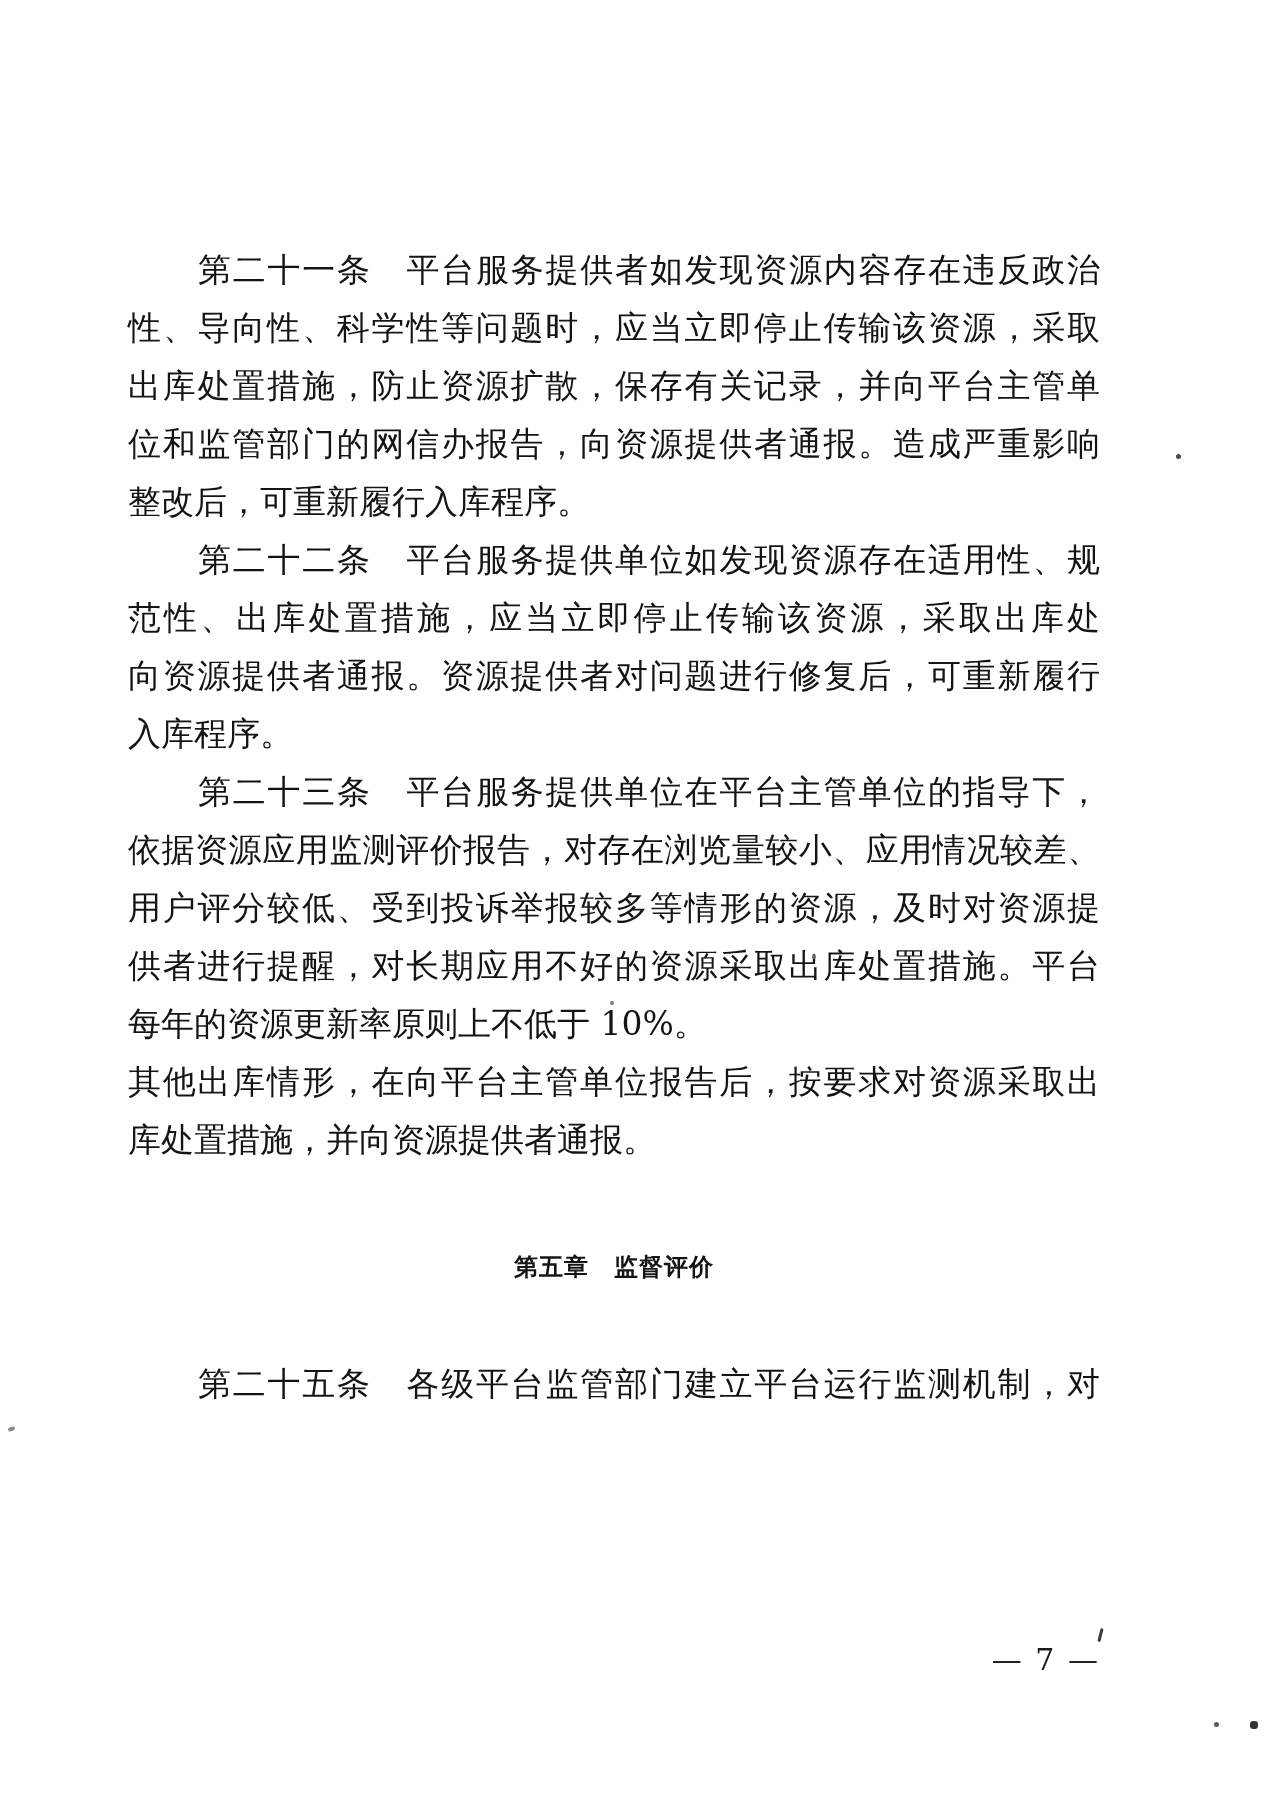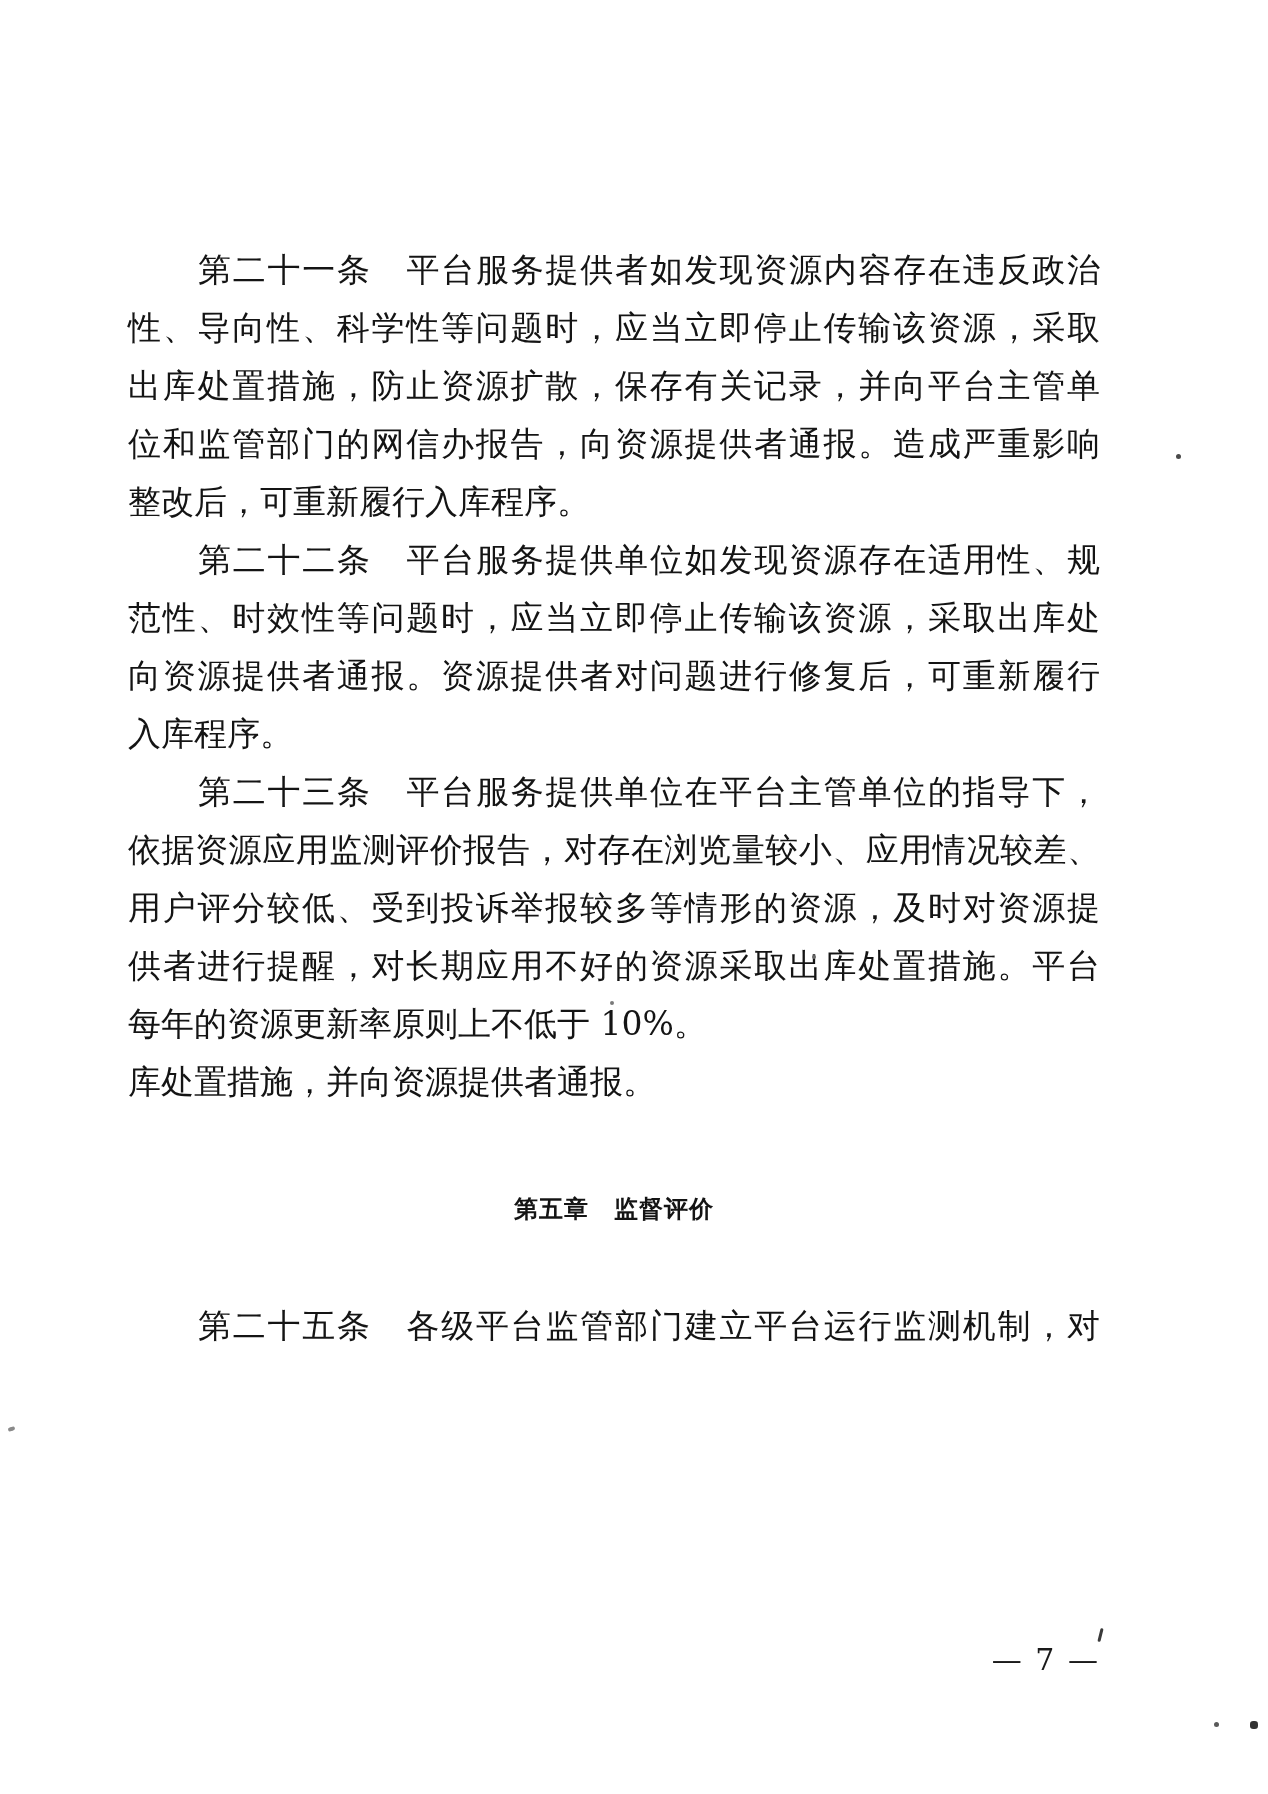--- a/index.html
+++ b/index.html
@@ -72,28 +72,29 @@
 
 <div class="page">
 
   <div class="content">
     <div class="ln ind full">第二十一条　平台服务提供者如发现资源内容存在违反政治</div>
     <div class="ln full">性、导向性、科学性等问题时，应当立即停止传输该资源，采取</div>
     <div class="ln full">出库处置措施，防止资源扩散，保存有关记录，并向平台主管单</div>
     <div class="ln full">位和监管部门的网信办报告，向资源提供者通报。造成严重影响</div>
     <div class="ln">整改后，可重新履行入库程序。</div>
     <div class="ln ind full">第二十二条　平台服务提供单位如发现资源存在适用性、规</div>
-    <div class="ln full">范性、时效性等问题时，应当立即停止传输该资源，采取出库处</div>
+    <div class="ln full">范性、出库处置措施，应当立即停止传输该资源，采取出库处</div>
     <div class="ln full">向资源提供者通报。资源提供者对问题进行修复后，可重新履行</div>
     <div class="ln">入库程序。</div>
     <div class="ln ind full">第二十三条　平台服务提供单位在平台主管单位的指导下，</div>
     <div class="ln full">依据资源应用监测评价报告，对存在浏览量较小、应用情况较差、</div>
     <div class="ln full">用户评分较低、受到投诉举报较多等情形的资源，及时对资源提</div>
     <div class="ln full">供者进行提醒，对长期应用不好的资源采取出库处置措施。平台</div>
     <div class="ln">每年的资源更新率原则上不低于 10%。</div>
+    <div class="ln full">其他出库情形，在向平台主管单位报告后，按要求对资源采取出</div>
     <div class="ln">库处置措施，并向资源提供者通报。</div>
 
     <div class="chapter">第五章　监督评价</div>
 
     <div class="ln ind full art25">第二十五条　各级平台监管部门建立平台运行监测机制，对</div>
   </div>
 
   <div class="page-number">— 7 —</div>
 
   <div class="speck speck1"></div>

